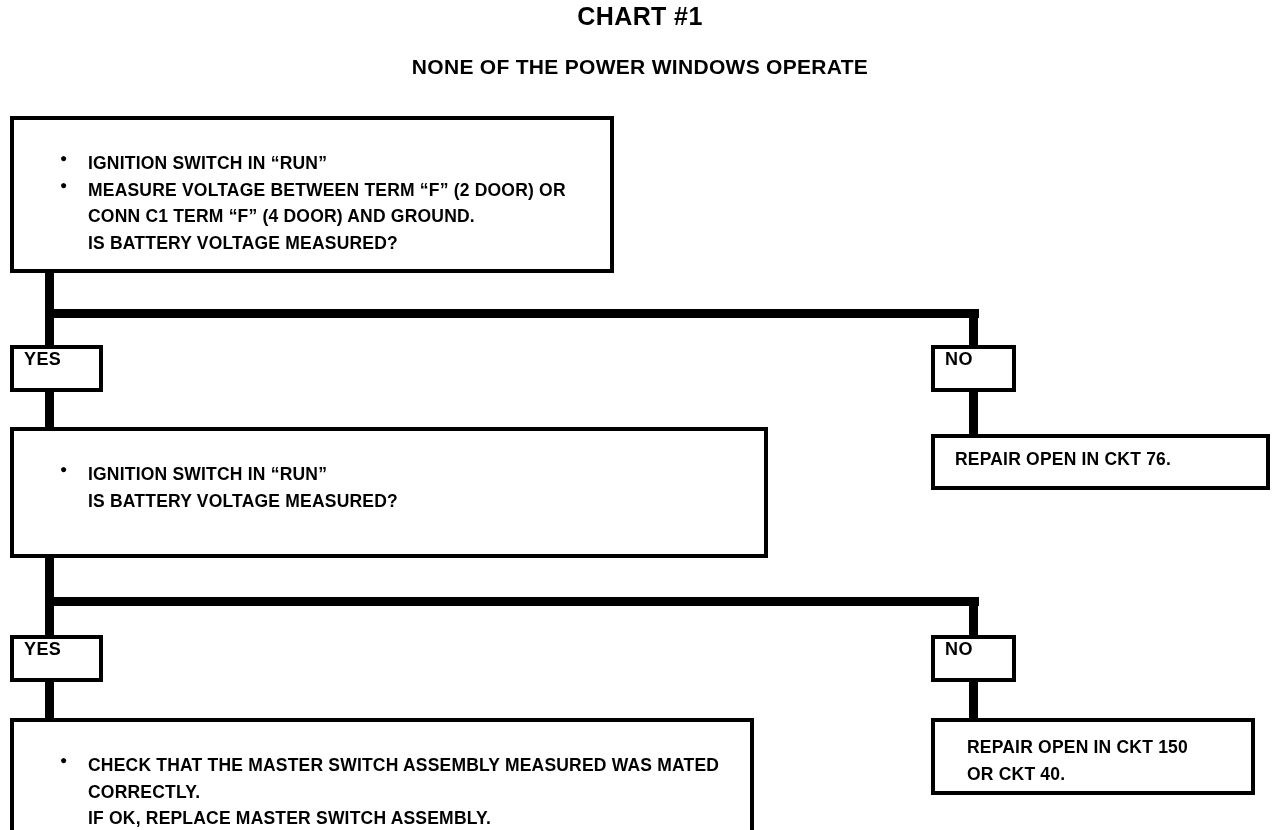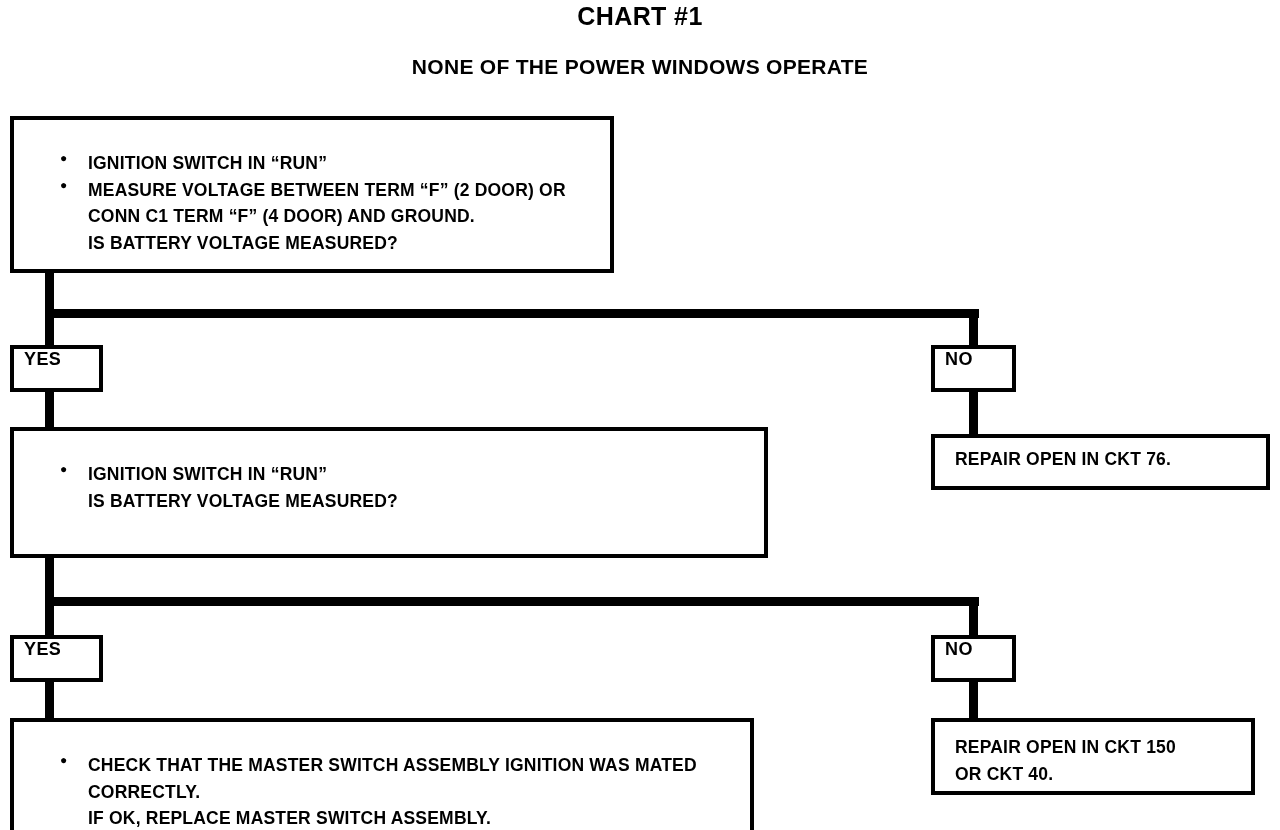--- a/index.html
+++ b/index.html
@@ -176,28 +176,28 @@
   </div>
 
   <div class="label-box" style="left:10px; top:635px; width:93px; height:47px;">
     <span>YES</span>
   </div>
   <div class="label-box" style="left:931px; top:635px; width:85px; height:47px;">
     <span>NO</span>
   </div>
 
   <div class="box" style="left:931px; top:718px; width:324px; height:77px;">
-    <div class="plain-text" style="padding:12px 0 0 20px;">
+    <div class="plain-text" style="padding:12px 0 0 20px;margin-left:12px;">
       <div>REPAIR OPEN IN CKT 150</div>
       <div>OR CKT 40.</div>
     </div>
   </div>
 
   <div class="box" style="left:10px; top:718px; width:744px; height:112px; border-bottom:none;">
     <div class="box-body" style="padding:14px 8px 0 0;">
       <ul class="lines">
-        <li class="bulleted">CHECK THAT THE MASTER SWITCH ASSEMBLY IGNITION WAS MATED CORRECTLY.</li>
+        <li class="bulleted">CHECK THAT THE MASTER SWITCH ASSEMBLY MEASURED WAS MATED CORRECTLY.</li>
         <li>IF OK, REPLACE MASTER SWITCH ASSEMBLY.</li>
       </ul>
     </div>
   </div>
 
 </div>
 
 </body></html>

